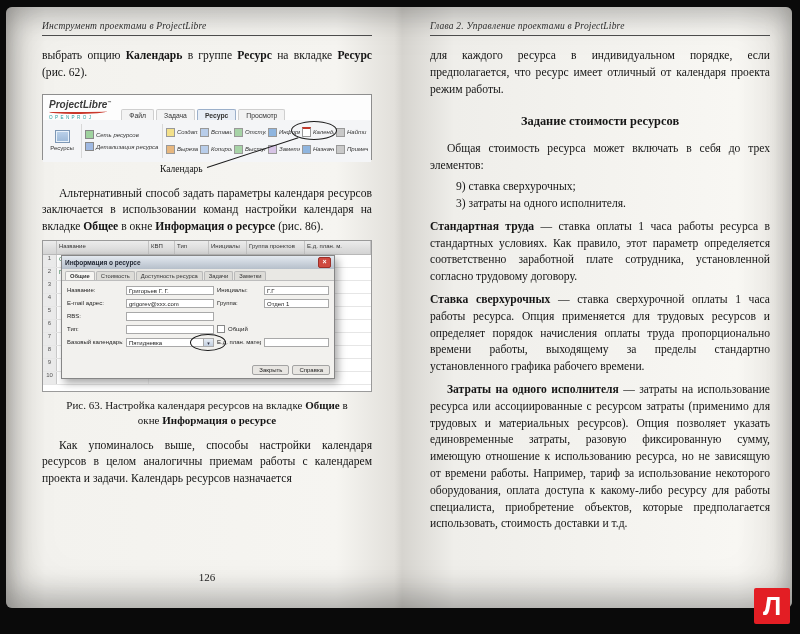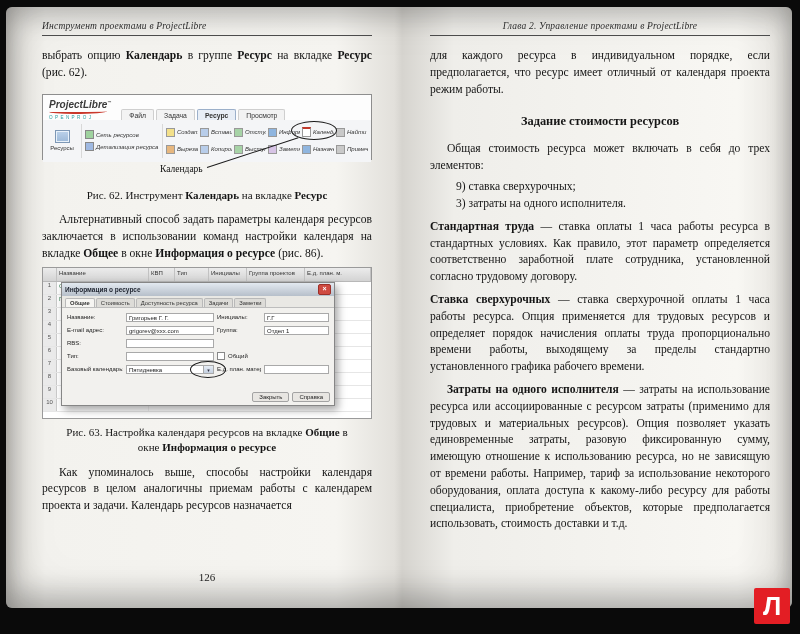--- a/index.html
+++ b/index.html
@@ -15,21 +15,21 @@
     border-radius:6px;
     box-shadow:inset 0 12px 22px rgba(0,0,0,.18), inset 0 -16px 26px rgba(0,0,0,.22), inset 0 0 60px rgba(0,0,0,.08);
   }
   .page{position:absolute;top:14px;height:566px;color:#161616;}
   .page.left{left:36px;width:330px;}
   .page.right{left:424px;width:340px;}
   .running-head{
     font-size:9.5px;font-style:italic;color:#2b2b2b;
     border-bottom:1px solid #4c4c4c;padding-bottom:4px;letter-spacing:.2px;
   }
-  .running-head.rh-right{text-align:center;}
+  .running-head.rh-right{text-align:left;}
   .body{font-size:11.6px;line-height:1.45;text-align:justify;margin:0;color:#141414;}
   .body.first{margin-top:12px;font-family:Liberation Serif, serif;}
   .indent{text-indent:17px;}
   .caption{font-size:11px;text-align:center;margin:6px 8px 10px;line-height:1.35;}
   .caption.narrow{margin-left:14px;margin-right:14px;}
   .pageno{position:absolute;bottom:4px;left:0;width:100%;text-align:center;font-size:11px;color:#222;}
   .section-heading{font-size:12.4px;font-weight:bold;text-align:center;margin:16px 0 12px;}
   ul.num-list{list-style:none;margin:3px 0 4px;padding:0 0 0 26px;}
   ul.num-list li{font-size:11.6px;line-height:1.5;}
   .defpara{margin-top:6px;}
@@ -205,21 +205,20 @@
                 <em>Примечание</em>
               </span>
           </div>
         </div>
       </div>
       <span class="callout-ellipse"></span>
       <span class="callout-line"></span>
       <span class="callout-label">Календарь</span>
     </figure>
 
-    <p class="caption"><span>Рис. 62. Инструмент </span><b>Календарь</b><span> на вкладке </span><b>Ресурс</b></p>
 
     <p class="body indent"><span>Альтернативный способ задать параметры календаря ресурсов заключается в использовании команд настройки календаря на вкладке </span><b>Общее</b><span> в окне </span><b>Информация о ресурсе</b><span> (рис. 86).</span></p>
 
     <figure class="fig63">
       <div class="t-head">
         <span class="th w-num"></span>
         <span class="th w-name">Название</span>
         <span class="th w-s1">КВП</span>
         <span class="th w-s2">Тип</span>
         <span class="th w-s3">Инициалы</span>

